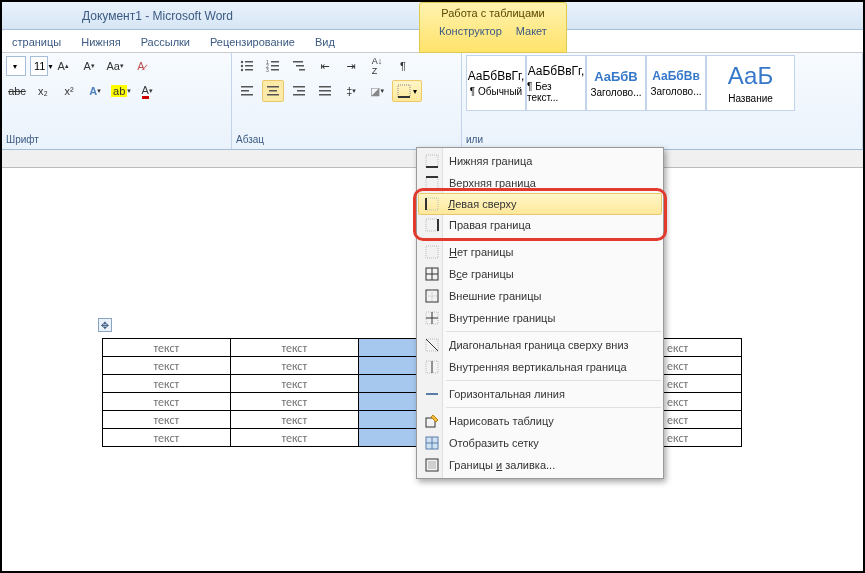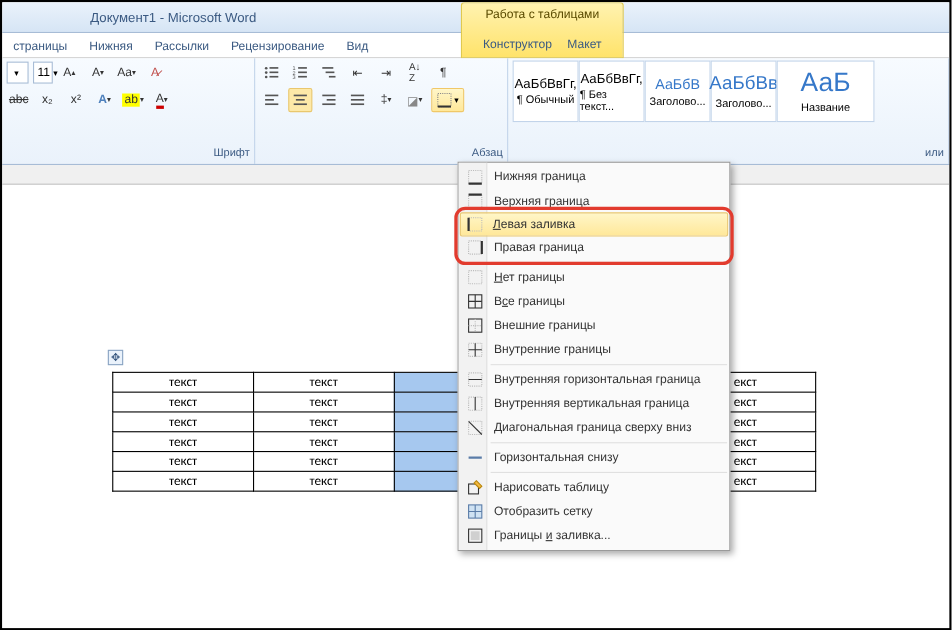--- a/index.html
+++ b/index.html
@@ -2,40 +2,40 @@
 <html><head>
 <meta charset="utf-8">
 <style>
 * { margin: 0; padding: 0; box-sizing: border-box; }
 body { font-family: "Segoe UI", Tahoma, sans-serif; font-size: 11px; background: #fff; width: 865px; height: 573px; overflow: hidden; position: relative; border: 2px solid #000; }
 .titlebar { height: 28px; background: linear-gradient(#eaf2fb,#d6e5f5); display: flex; align-items: center; padding-left: 80px; color: #3b5a82; font-size: 12px; border-bottom: 1px solid #a7bcd6; }
 .tabbar { height: 23px; background: #fff; display: flex; align-items: flex-end; border-bottom: 1px solid #ccc; position: relative; }
 .tab { padding: 4px 10px 4px; color: #3b5a82; font-size: 11px; cursor: pointer; }
 .tabletools { position: absolute; left: 417px; top: -28px; height: 51px; width: 148px; background: linear-gradient(#fff2b0,#ffe36a); border: 1px solid #e0c94f; border-radius: 3px 3px 0 0; display: flex; flex-direction: column; align-items: center; }
 .tabletools-title { font-size: 11px; color: #5a4a00; padding-top: 4px; }
-.tabletools-tabs { display: flex; gap: 14px; margin-top: 16px; }
+.tabletools-tabs { display: flex; gap: 14px; margin-top: 6px; }
 .ribbon { height: 97px; background: linear-gradient(#f7fbff,#eaf2fb); border-bottom: 1px solid #a7bcd6; display: flex; position: relative; }
 .group { border-right: 1px solid #c2d4ea; display: flex; flex-direction: column; padding: 2px 4px; }
 .group-body { flex: 1; display: flex; flex-direction: column; gap: 3px; }
-.group-label { text-align: right; font-size: 10px; color: #3b5a82; padding: 2px 0; margin-top: 20px; }
+.group-label { text-align: left; font-size: 10px; color: #3b5a82; padding: 2px 0; margin-top: 20px; }
 .row { display: flex; gap: 4px; align-items: center; }
 .btn { width: 22px; height: 22px; border: 1px solid transparent; display: flex; align-items: center; justify-content: center; font-size: 11px; color: #333; border-radius: 2px; }
 .combo { height: 20px; border: 1px solid #a7bcd6; background: #fff; display: flex; align-items: center; padding: 0 3px; font-size: 11px; }
 .combo .arr { margin-left: 3px; font-size: 8px; }
 .styles { display: flex; gap: 0; }
 .style-item { width: 60px; height: 56px; border: 1px solid #c2d4ea; display: flex; flex-direction: column; align-items: center; justify-content: center; background: #fff; font-size: 10px; }
 .style-prev { font-size: 12px; color: #000; margin-bottom: 3px; }
 .style-item.big { width: 89px; }
-.style-item .style-prev.blue { color: #3678c9; font-weight: normal; font-size: 13px; }
+.style-item .style-prev.blue { color: #3678c9; font-weight: bold; font-size: 13px; }
 .style-item .style-prev.huge { color: #3678c9; font-size: 24px; font-weight: 300; }
 .ruler { height: 18px; background: #f0f0f0; border-bottom: 1px solid #bbb; }
 .docarea { background: #fff; position: relative; height: 405px; padding-top: 170px; padding-left: 100px; }
 .anchor { position: absolute; left: 96px; top: 150px; width: 14px; height: 14px; border: 1px solid #8aa4c2; background: #eaf2fb; display: flex; align-items: center; justify-content: center; font-size: 10px; color: #3b5a82; }
 table.doc { border-collapse: collapse; width: 640px; }
-table.doc td { border: 1px solid #000; height: 18px; width: 128px; text-align: center; font-family: Calibri, sans-serif; font-size: 12px; color: #000000; }
+table.doc td { border: 1px solid #000; height: 18px; width: 128px; text-align: center; font-family: Calibri, sans-serif; font-size: 12px; color: #737373; }
 table.doc td.sel { background: #a6c8ef; }
 table.doc td.hidden { background: #fff; }
 
 .menu { position: absolute; left: 414px; top: 145px; width: 248px; background: #fafafa; border: 1px solid #9a9a9a; box-shadow: 2px 3px 6px rgba(0,0,0,.35); z-index: 50; padding: 2px; }
 .menu-iconcol { position: absolute; left: 0; top: 0; bottom: 0; width: 26px; background: #f2f2f2; border-right: 1px solid #e0e0e0; }
 .menu-item { height: 22px; display: flex; align-items: center; position: relative; padding-left: 30px; font-size: 11px; color: #333; }
 .menu-item .micon { position: absolute; left: 4px; width: 18px; height: 16px; display: flex; align-items: center; justify-content: center; }
 .menu-item.hover { background: linear-gradient(#fff6c8,#ffe89a); border: 1px solid #e9c76e; border-radius: 2px; margin: -1px; padding-left: 29px; }
 .menu-sep { height: 1px; background: #e0e0e0; margin: 2px 0 2px 27px; }
 .menu-item u { text-decoration: underline; }
@@ -201,21 +201,21 @@
           </div>
         <div class="style-item">
             <div class="style-prev">АаБбВвГг,</div>
             <div>¶ Без текст...</div>
           </div>
         <div class="style-item">
             <div class="style-prev blue">АаБбВ</div>
             <div>Заголово...</div>
           </div>
         <div class="style-item">
-            <div class="style-prev blue" style="font-size:17px">АаБбВв</div>
+            <div class="style-prev blue" style="font-size:12px">АаБбВв</div>
             <div>Заголово...</div>
           </div>
         <div class="style-item big">
             <div class="style-prev huge">АаБ</div>
             <div>Название</div>
           </div>
       </div>
     </div>
     <div class="group-label">или</div>
   </div>
@@ -293,21 +293,21 @@
       </span>
       <span>Верхняя граница</span>
     </div>
   <div class="menu-item hover">
       <span class="micon">
         <svg width="16" height="16">
           <rect x="2" y="2" width="12" height="12" fill="none" stroke="#bbb" stroke-dasharray="1 1"></rect>
           <line x1="2" y1="2" x2="2" y2="14" stroke="#333" stroke-width="2"></line>
         </svg>
       </span>
-      <span><u>Л</u><span>евая заливка</span></span>
+      <span><u>Л</u><span>евая сверху</span></span>
     </div>
   <div class="menu-item">
       <span class="micon">
         <svg width="16" height="16">
           <rect x="2" y="2" width="12" height="12" fill="none" stroke="#bbb" stroke-dasharray="1 1"></rect>
           <line x1="14" y1="2" x2="14" y2="14" stroke="#333" stroke-width="2"></line>
         </svg>
       </span>
       <span>Правая граница</span>
     </div>
@@ -348,51 +348,42 @@
           <line x1="2" y1="8" x2="14" y2="8" stroke="#333"></line>
         </svg>
       </span>
       <span>Внутренние границы</span>
     </div>
   <div class="menu-sep"></div>
   <div class="menu-item">
       <span class="micon">
         <svg width="16" height="16">
           <rect x="2" y="2" width="12" height="12" fill="none" stroke="#bbb" stroke-dasharray="1 1"></rect>
-          <line x1="2" y1="8" x2="14" y2="8" stroke="#333"></line>
-        </svg>
-      </span>
-      <span>Внутренняя горизонтальная граница</span>
+          <line x1="2" y1="2" x2="14" y2="14" stroke="#333"></line>
+        </svg>
+      </span>
+      <span>Диагональная граница сверху вниз</span>
     </div>
   <div class="menu-item">
       <span class="micon">
         <svg width="16" height="16">
           <rect x="2" y="2" width="12" height="12" fill="none" stroke="#bbb" stroke-dasharray="1 1"></rect>
           <line x1="8" y1="2" x2="8" y2="14" stroke="#333"></line>
         </svg>
       </span>
       <span>Внутренняя вертикальная граница</span>
     </div>
-  <div class="menu-item">
-      <span class="micon">
-        <svg width="16" height="16">
-          <rect x="2" y="2" width="12" height="12" fill="none" stroke="#bbb" stroke-dasharray="1 1"></rect>
-          <line x1="2" y1="2" x2="14" y2="14" stroke="#333"></line>
-        </svg>
-      </span>
-      <span>Диагональная граница сверху вниз</span>
-    </div>
   <div class="menu-sep"></div>
   <div class="menu-item">
       <span class="micon">
         <svg width="16" height="16">
           <line x1="2" y1="8" x2="14" y2="8" stroke="#5a7ca8" stroke-width="2"></line>
         </svg>
       </span>
-      <span>Горизонтальная снизу</span>
+      <span>Горизонтальная линия</span>
     </div>
   <div class="menu-sep"></div>
   <div class="menu-item">
       <span class="micon">
         <svg width="16" height="16">
           <rect x="2" y="5" width="9" height="9" fill="none" stroke="#333"></rect>
           <path d="M9 2 L14 7 L12 9 L7 4 Z" fill="#f4b83f" stroke="#b8860b"></path>
         </svg>
       </span>
       <span>Нарисовать таблицу</span>

